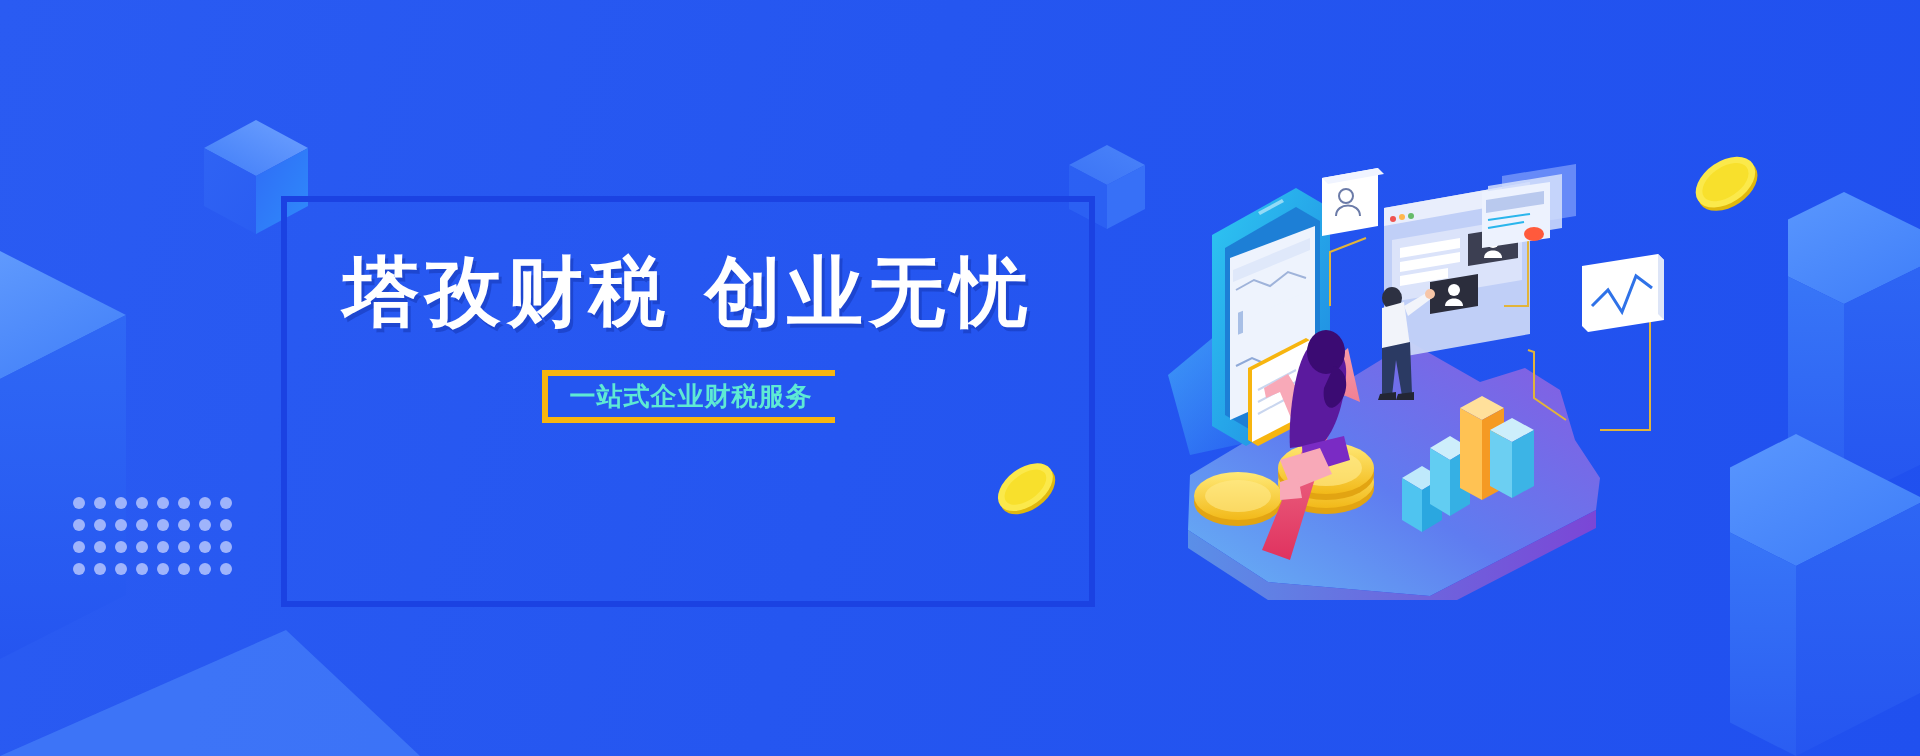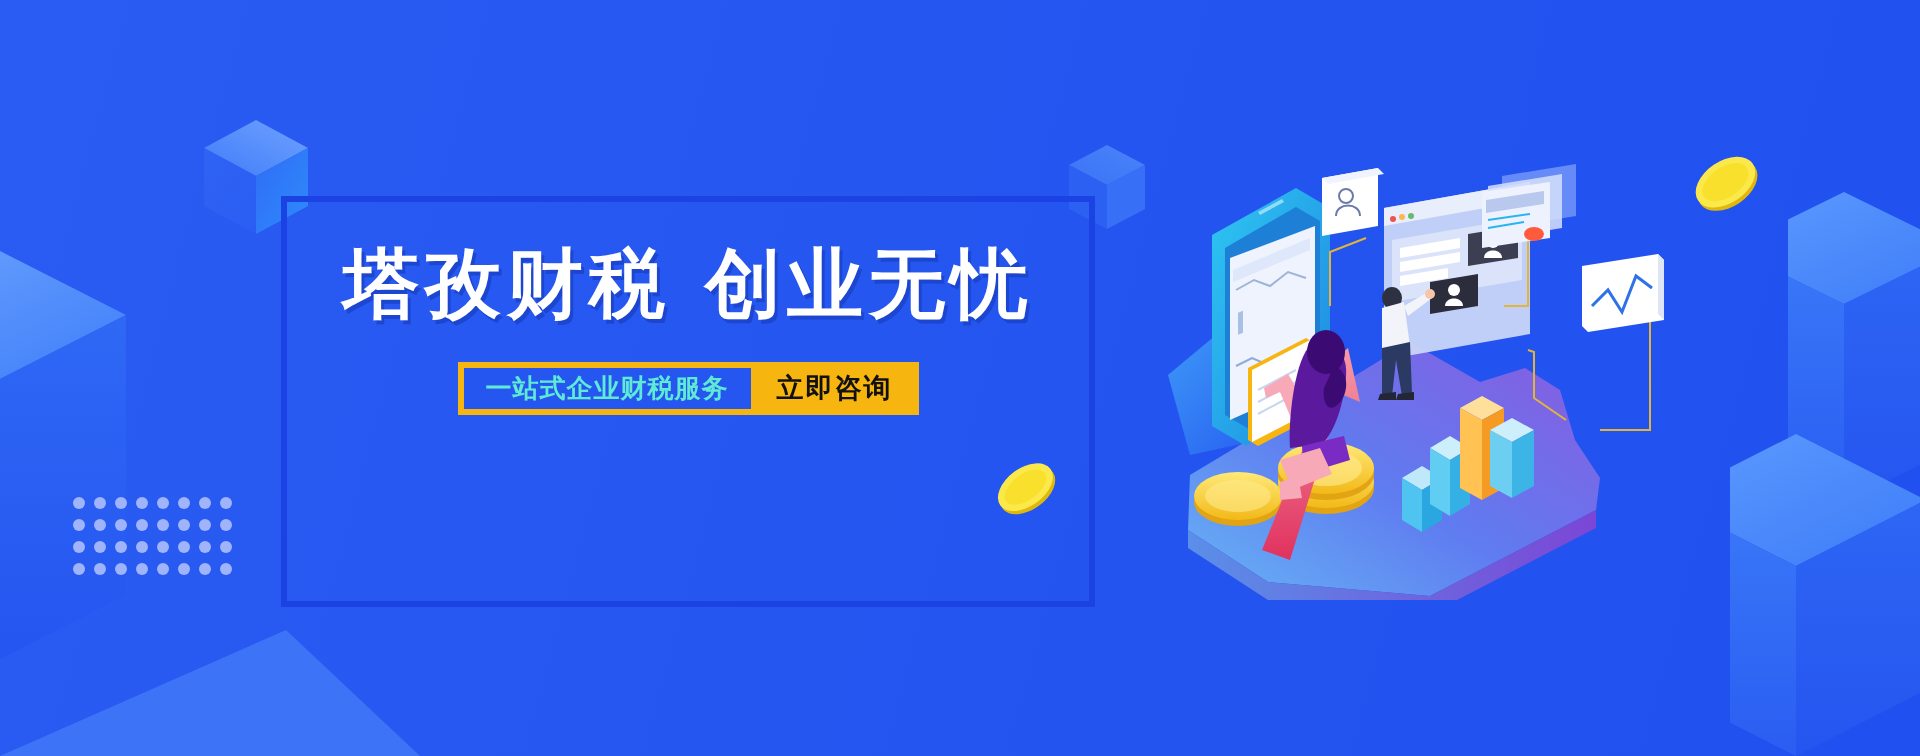--- a/index.html
+++ b/index.html
@@ -34,21 +34,21 @@
   #frame {
     position:absolute;
     left:281px; top:196px;
     width:814px; height:411px;
     border:6px solid #1b42e2;
     z-index:4;
   }
 
   #textblock {
     position:absolute;
-    left:281px; top:196px;
+    left:281px; top:204px;
     width:814px; height:411px;
     z-index:6;
     display:flex; flex-direction:column;
     align-items:center; justify-content:flex-start;
   }
 
   #headline {
     margin-top:48px;
     color:#ffffff;
     font-family:"DejaVu Sans","Liberation Sans",sans-serif;
@@ -459,18 +459,17 @@
 
   <div id="frame"></div>
 
   <div id="textblock">
 
     <div id="headline"><span>塔孜财税</span><span class="gap"></span><span>创业无忧</span></div>
 
 
     <div id="ctarow">
       <div id="cta-tag">一站式企业财税服务</div>
-      <div id="cta-btn">立即咨询</div>
     </div>
 
   </div>
 
 </div>
 
 </body></html>

